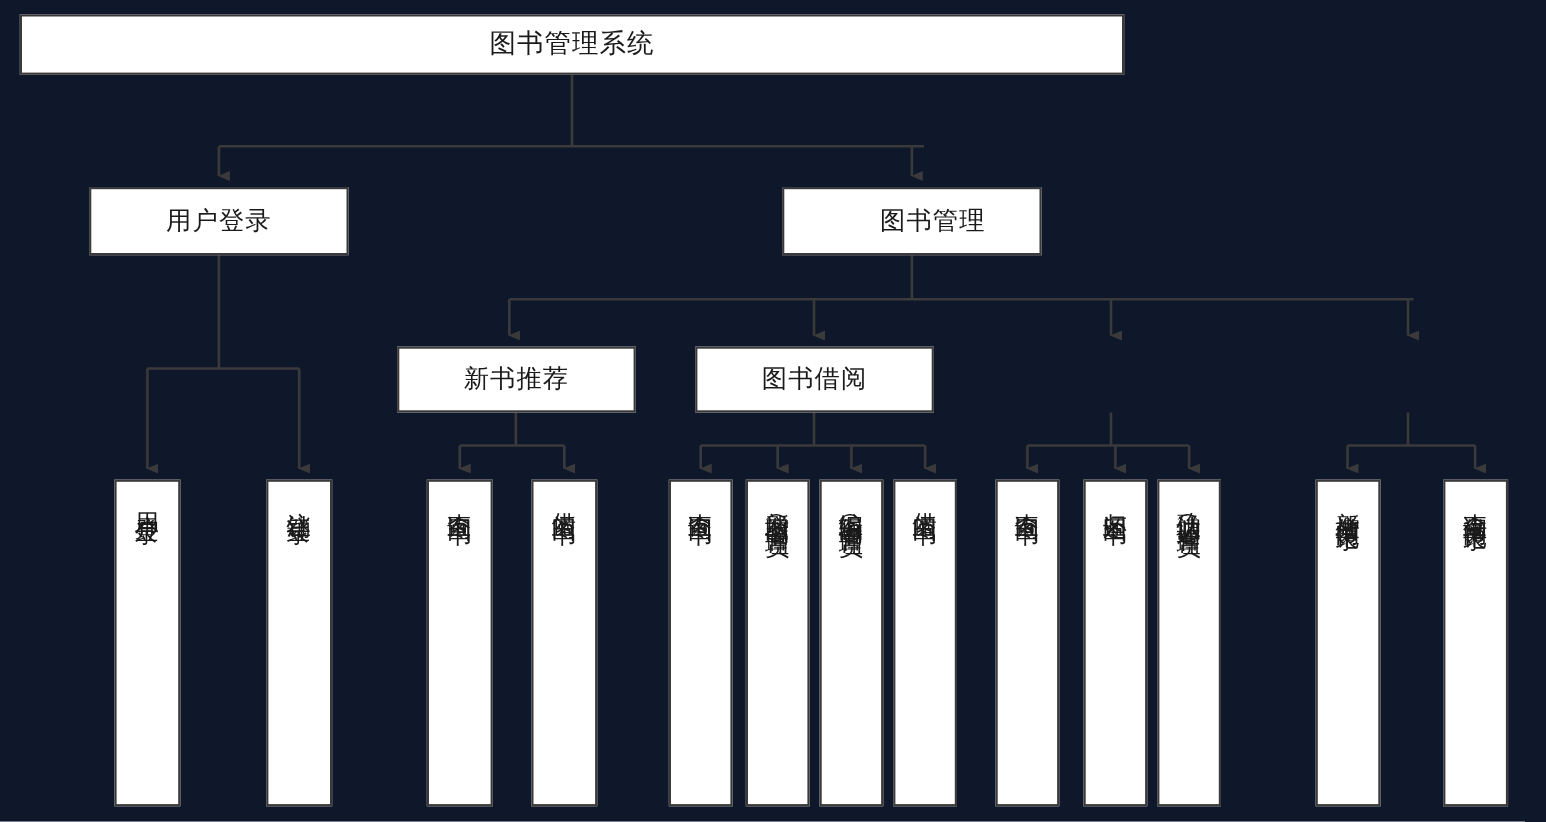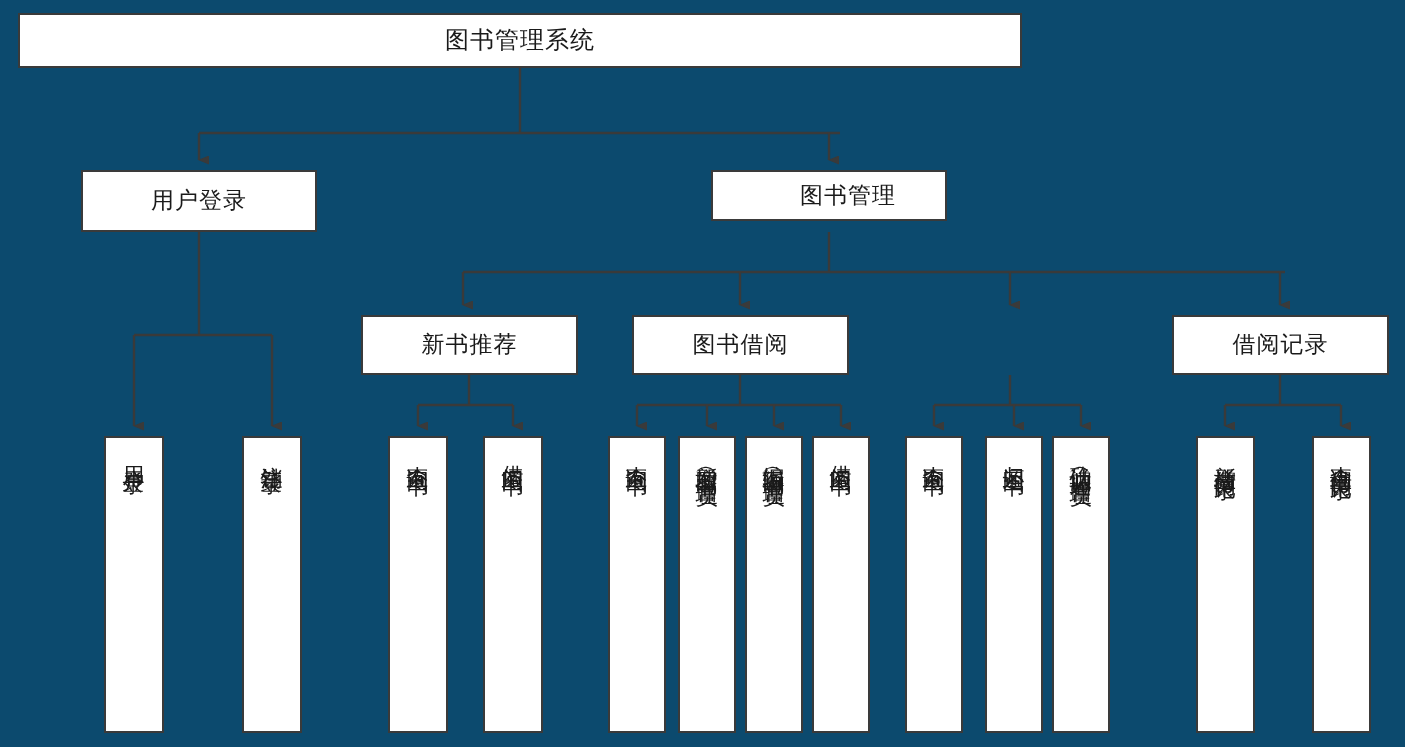--- a/index.html
+++ b/index.html
@@ -7,21 +7,21 @@
     padding: 0;
     background: #ffffff;
   }
   body {
     font-family: "Liberation Sans", "DejaVu Sans", sans-serif;
   }
   #diagram-root {
     position: relative;
     width: 1405px;
     height: 747px;
-    background: #0c4a6e;
+    background: #0f172a;
     overflow: hidden;
   }
   #edges {
     position: absolute;
     left: 0;
     top: 0;
     width: 1405px;
     height: 747px;
     pointer-events: none;
   }
@@ -121,32 +121,29 @@
     </g>
   </svg>
 
   <div class="node horizontal root" style="left: 18px; top: 13px; width: 1004px; height: 55px;">
     <span>图书管理系统</span>
   </div>
 
   <div class="node horizontal" style="left: 81px; top: 170px; width: 236px; height: 62px;">
     <span>用户登录</span>
   </div>
-  <div class="node horizontal" style="left: 711px; top: 170px; width: 236px; height: 51px; padding-left: 38px;">
+  <div class="node horizontal" style="left: 711px; top: 170px; width: 236px; height: 62px; padding-left: 38px;">
     <span>图书管理</span>
   </div>
 
   <div class="node horizontal" style="left: 632px; top: 315px; width: 217px; height: 60px;">
     <span>图书借阅</span>
   </div>
   <div class="node horizontal" style="left: 361px; top: 315px; width: 217px; height: 60px;">
     <span>新书推荐</span>
-  </div>
-  <div class="node horizontal" style="left: 1172px; top: 315px; width: 217px; height: 60px;">
-    <span>借阅记录</span>
   </div>
 
   <div class="node vertical" style="left: 104px; top: 436px; width: 60px; height: 297px;">
     <span class="vlabel">用户登录</span>
   </div>
   <div class="node vertical" style="left: 242px; top: 436px; width: 60px; height: 297px;">
     <span class="vlabel">注销登录</span>
   </div>
 
   <div class="node vertical" style="left: 388px; top: 436px; width: 60px; height: 297px;">

